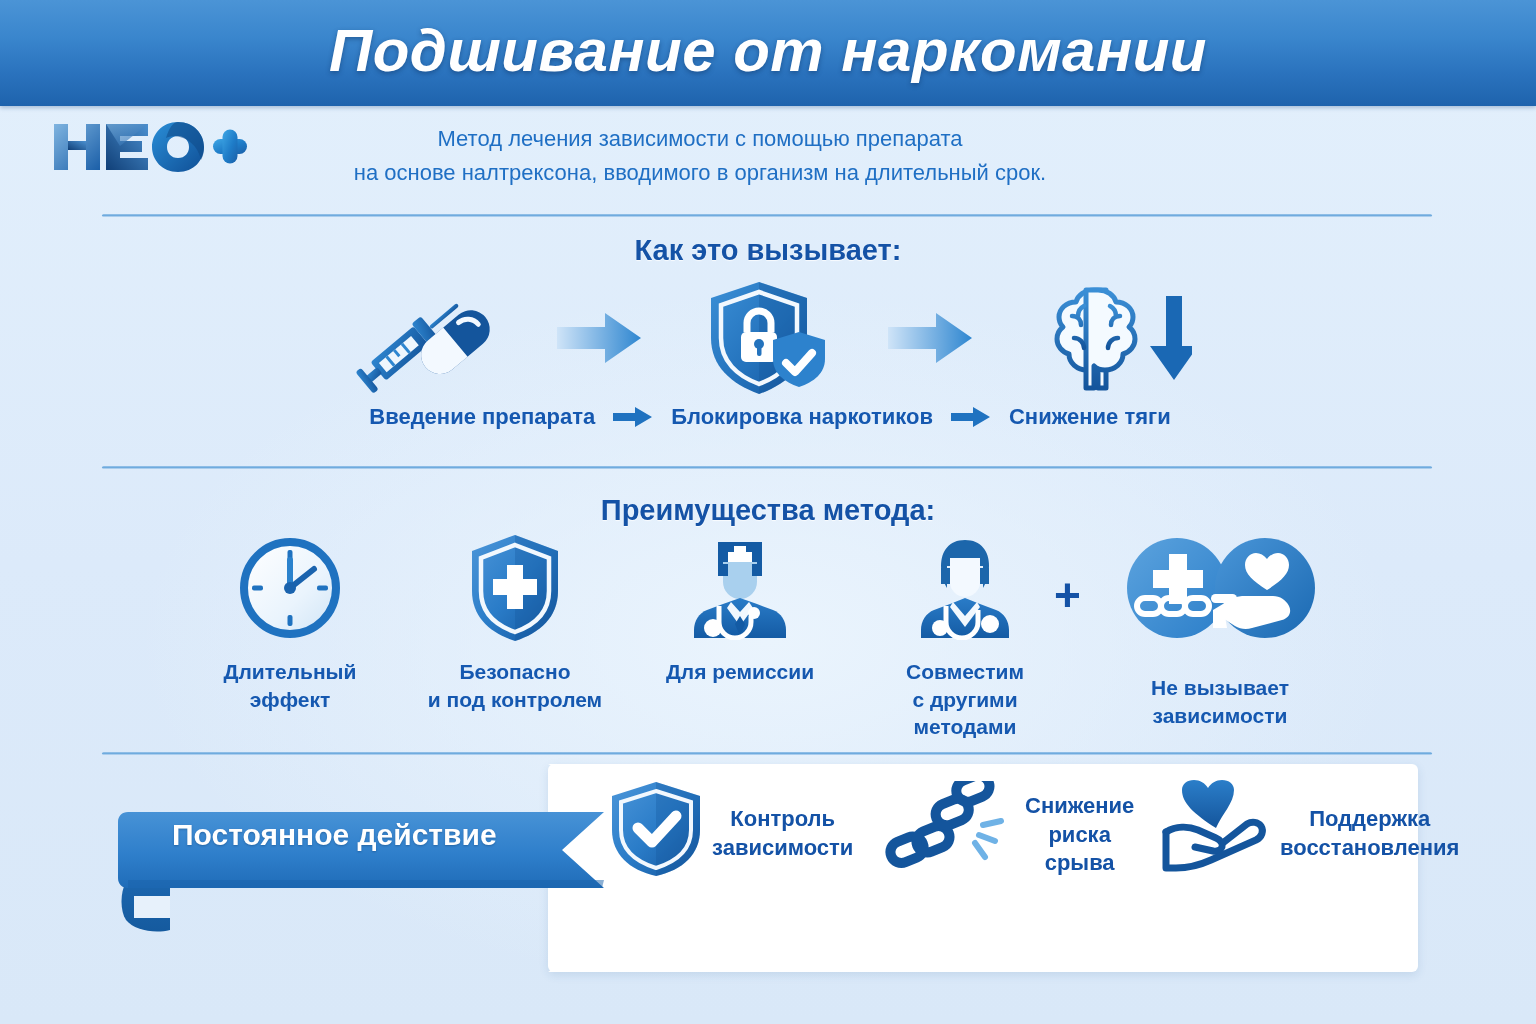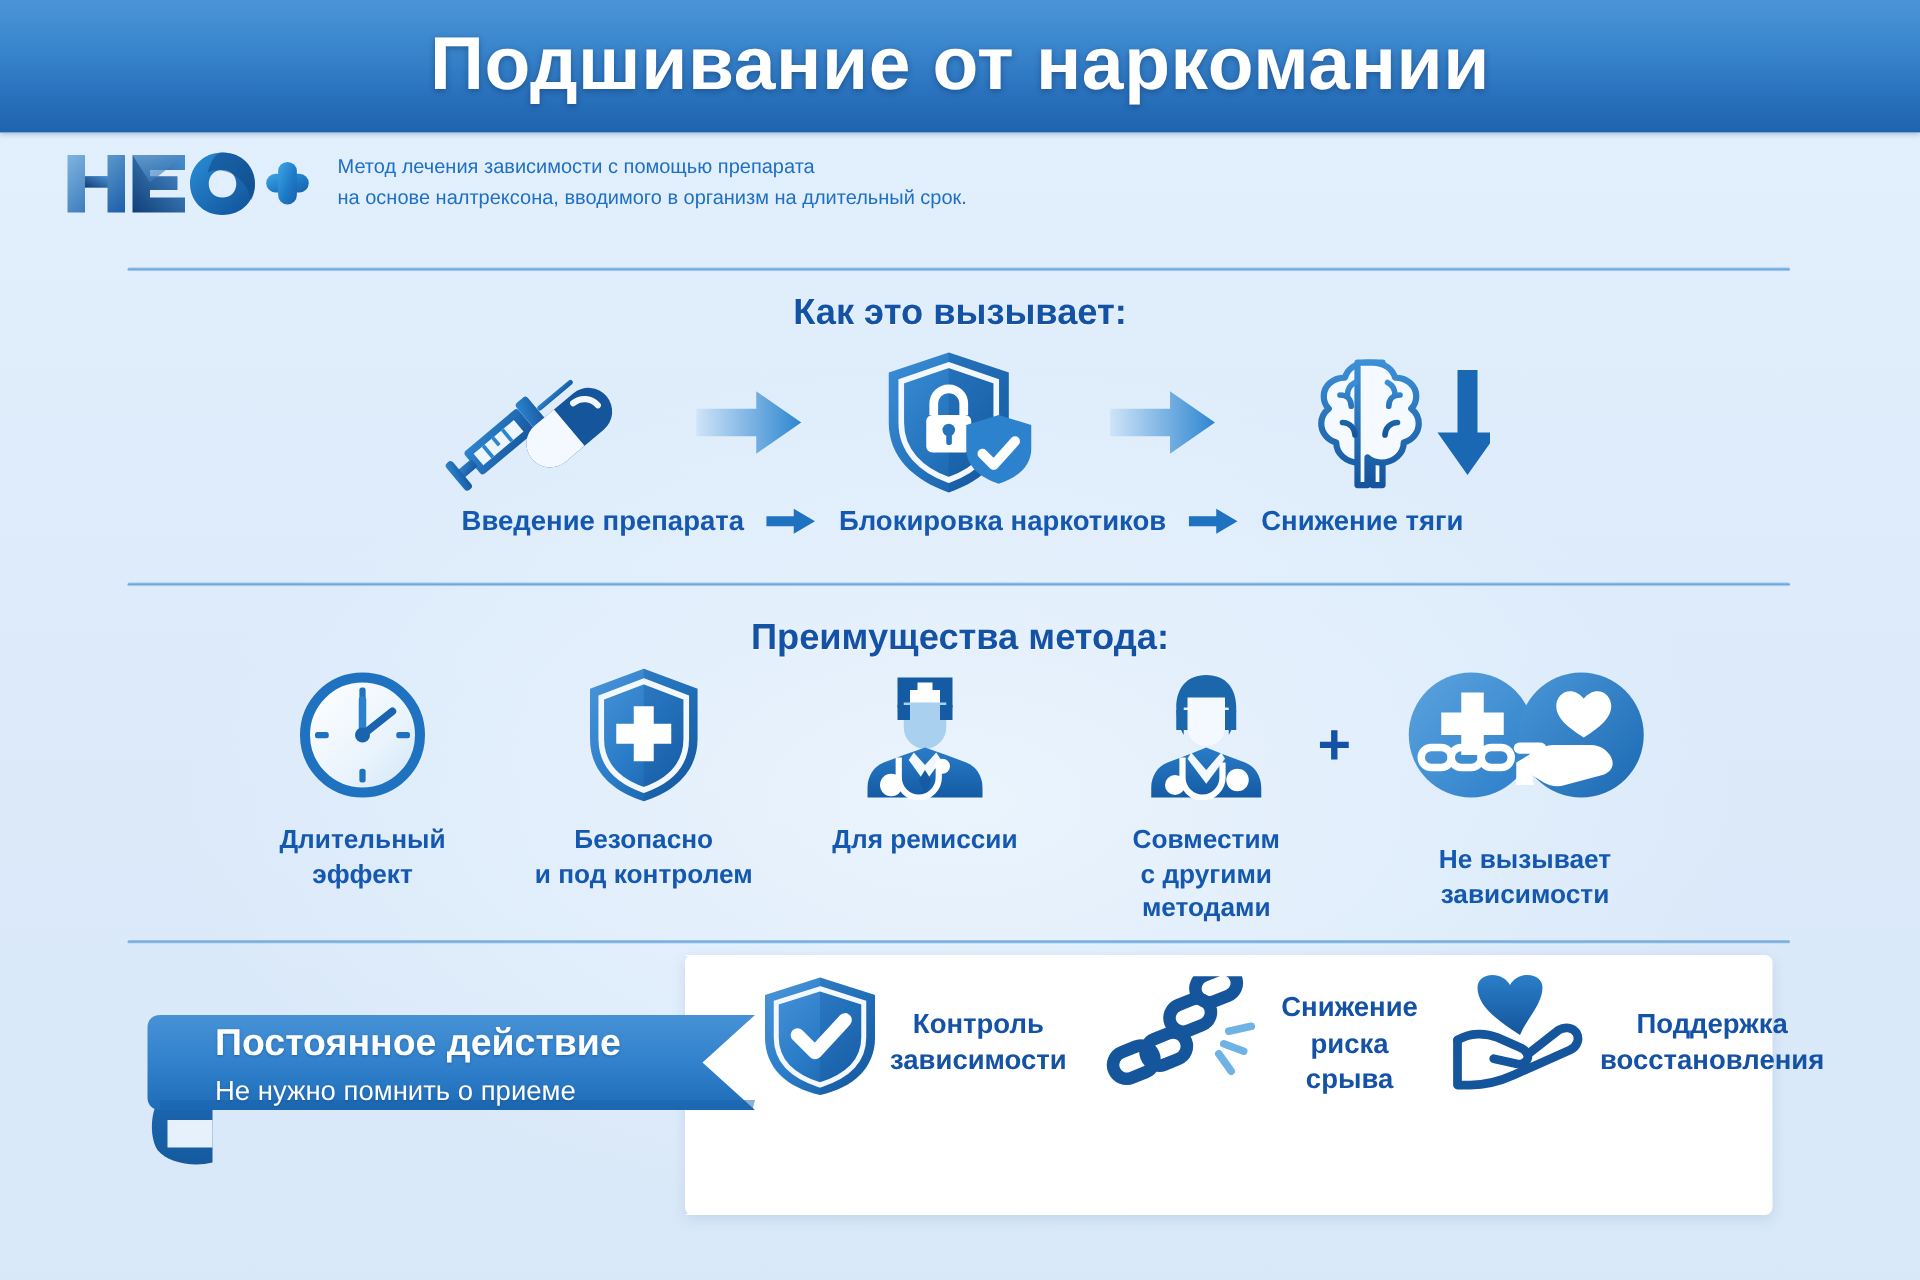--- a/index.html
+++ b/index.html
@@ -15,40 +15,40 @@
       radial-gradient(ellipse 900px 500px at 50% 640px, #eaf4fd 0%, rgba(234,244,253,0) 70%),
       linear-gradient(180deg,#e3f0fc 0%,#dceafa 55%,#d9e8f8 100%);
     overflow:hidden;
   }
 
   
   .header{
     position:absolute;left:0;top:0;width:1536px;height:106px;
     background:linear-gradient(180deg,#4b94d6 0%,#3a86cd 35%,#2a72bd 70%,#1e63ad 100%);
     box-shadow:0 2px 4px rgba(20,70,130,.28);
-    display:flex;align-items:center;justify-content:center;
+    display:flex;align-items:center;justify-content:center;font-style:italic;
   }
   .header-title{
     color:#ffffff;font-size:60px;font-weight:bold;letter-spacing:.5px;
     text-shadow:0 2px 5px rgba(10,45,90,.45);
     white-space:nowrap;line-height:1;
     padding-bottom:4px;
   }
 
   
   .logo{
     position:absolute;left:48px;top:116px;width:200px;height:62px;
     display:flex;align-items:center;
   }
   .logo svg{display:block;}
 
   
   .intro{
     position:absolute;left:270px;top:122px;width:860px;
-    text-align:left;color:#1f6fc4;font-size:16px;line-height:1.55;
+    text-align:center;color:#1f6fc4;font-size:22px;line-height:1.55;
   }
 
   
   .divider{
     position:absolute;left:102px;width:1330px;height:3px;
     background:linear-gradient(180deg,#9cc6ea 0%,#6ba8dd 55%,#cfe3f7 100%);
     border-radius:2px;
   }
   .divider.d1{top:214px;}
   .divider.d2{top:466px;}
@@ -513,17 +513,16 @@
       </defs>
 
       <path d="M18 92h44v48c-16 4-36 0-44-10-6-9-6-28 0-38z" fill="url(#rbFold)"></path>
       <path d="M26 106h36v22H26z" fill="#e7f1fb"></path>
 
       <path d="M20 22h476l-42 38 42 38H20c-6 0-10-4-10-10V32c0-6 4-10 10-10z" fill="url(#rb)"></path>
       <path d="M20 90h476l-2 8H20z" fill="#1a62a9" opacity=".5"></path>
     </svg>
     <div class="ribbon-text">
       <div class="ribbon-title">Постоянное действие</div>
-      <div class="ribbon-sub">Не нужно помнить о приеме</div>
     </div>
   </div>
 
 </div>
 
 </body></html>

